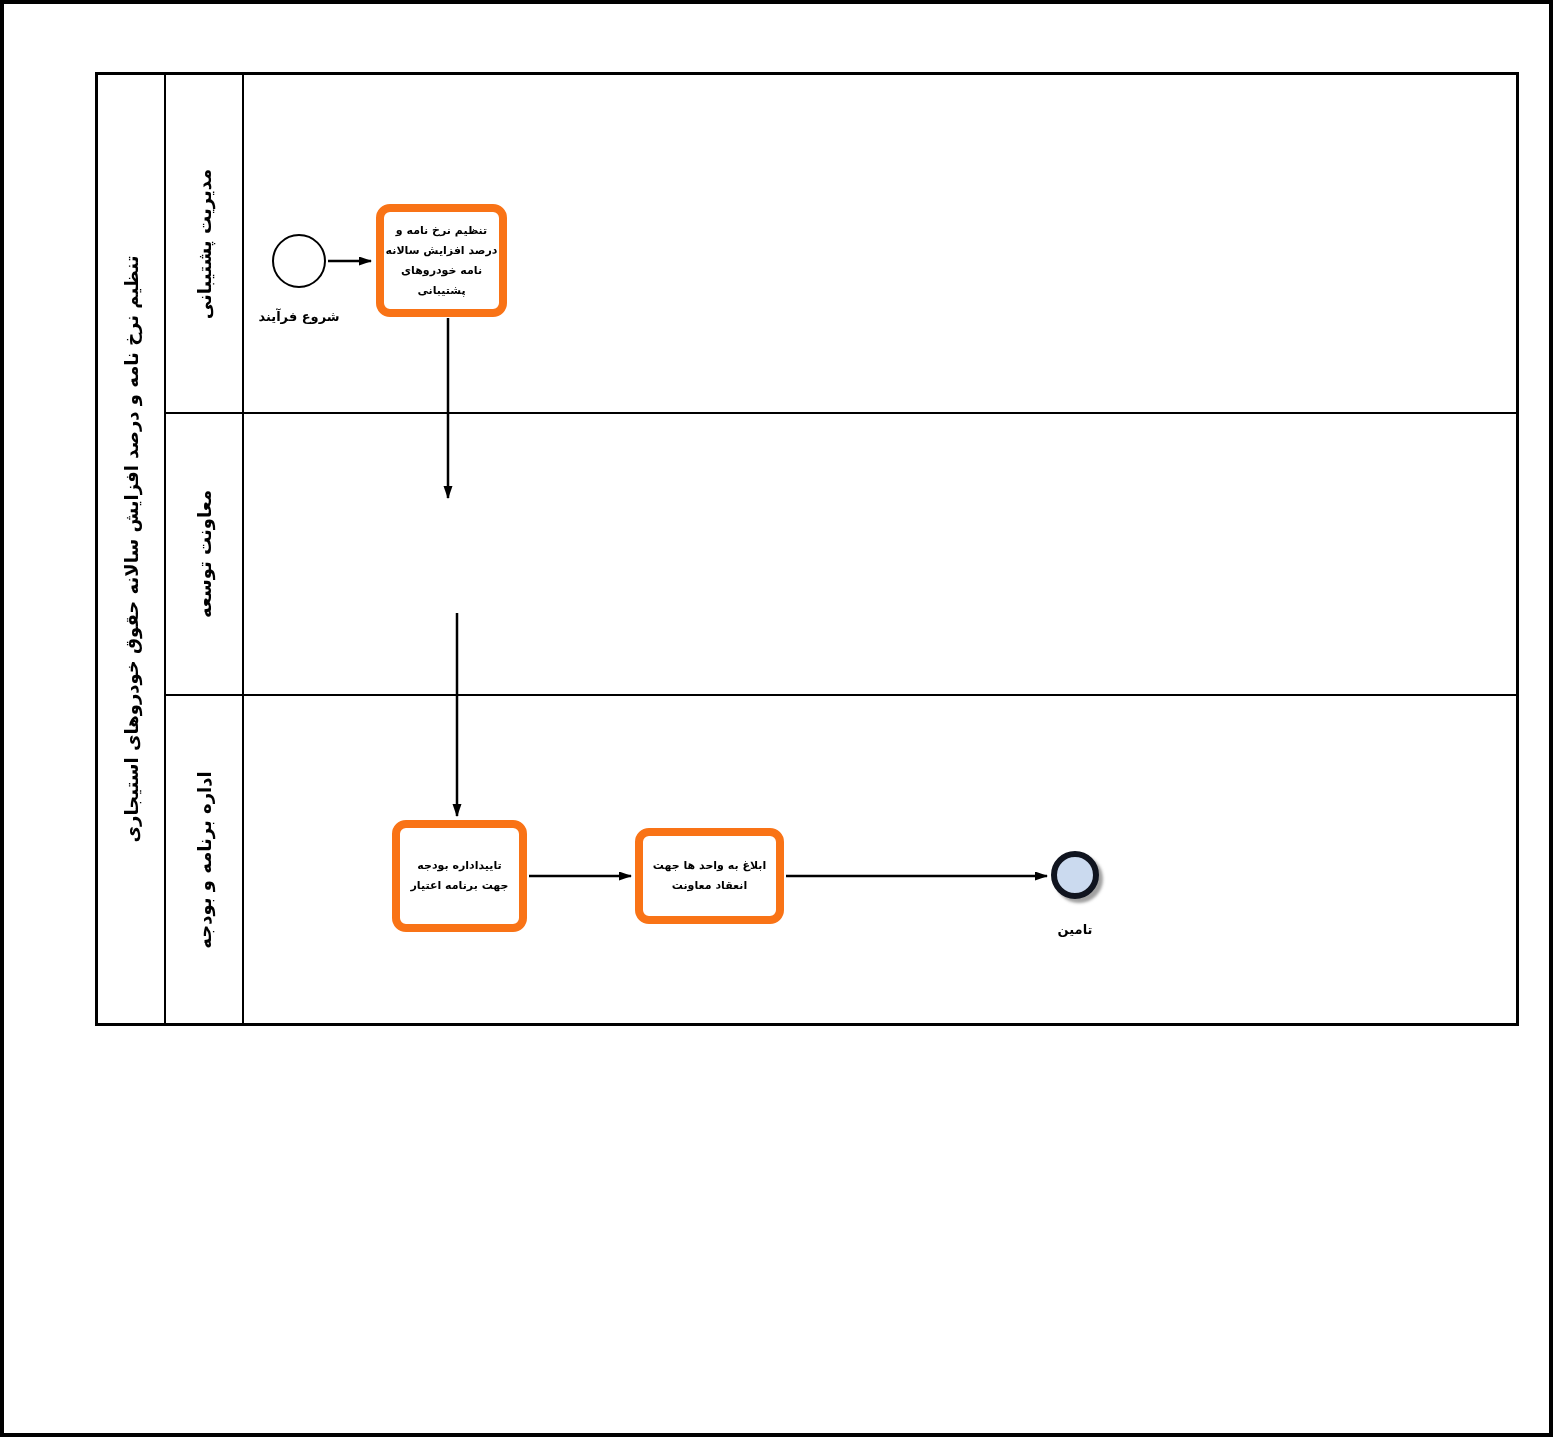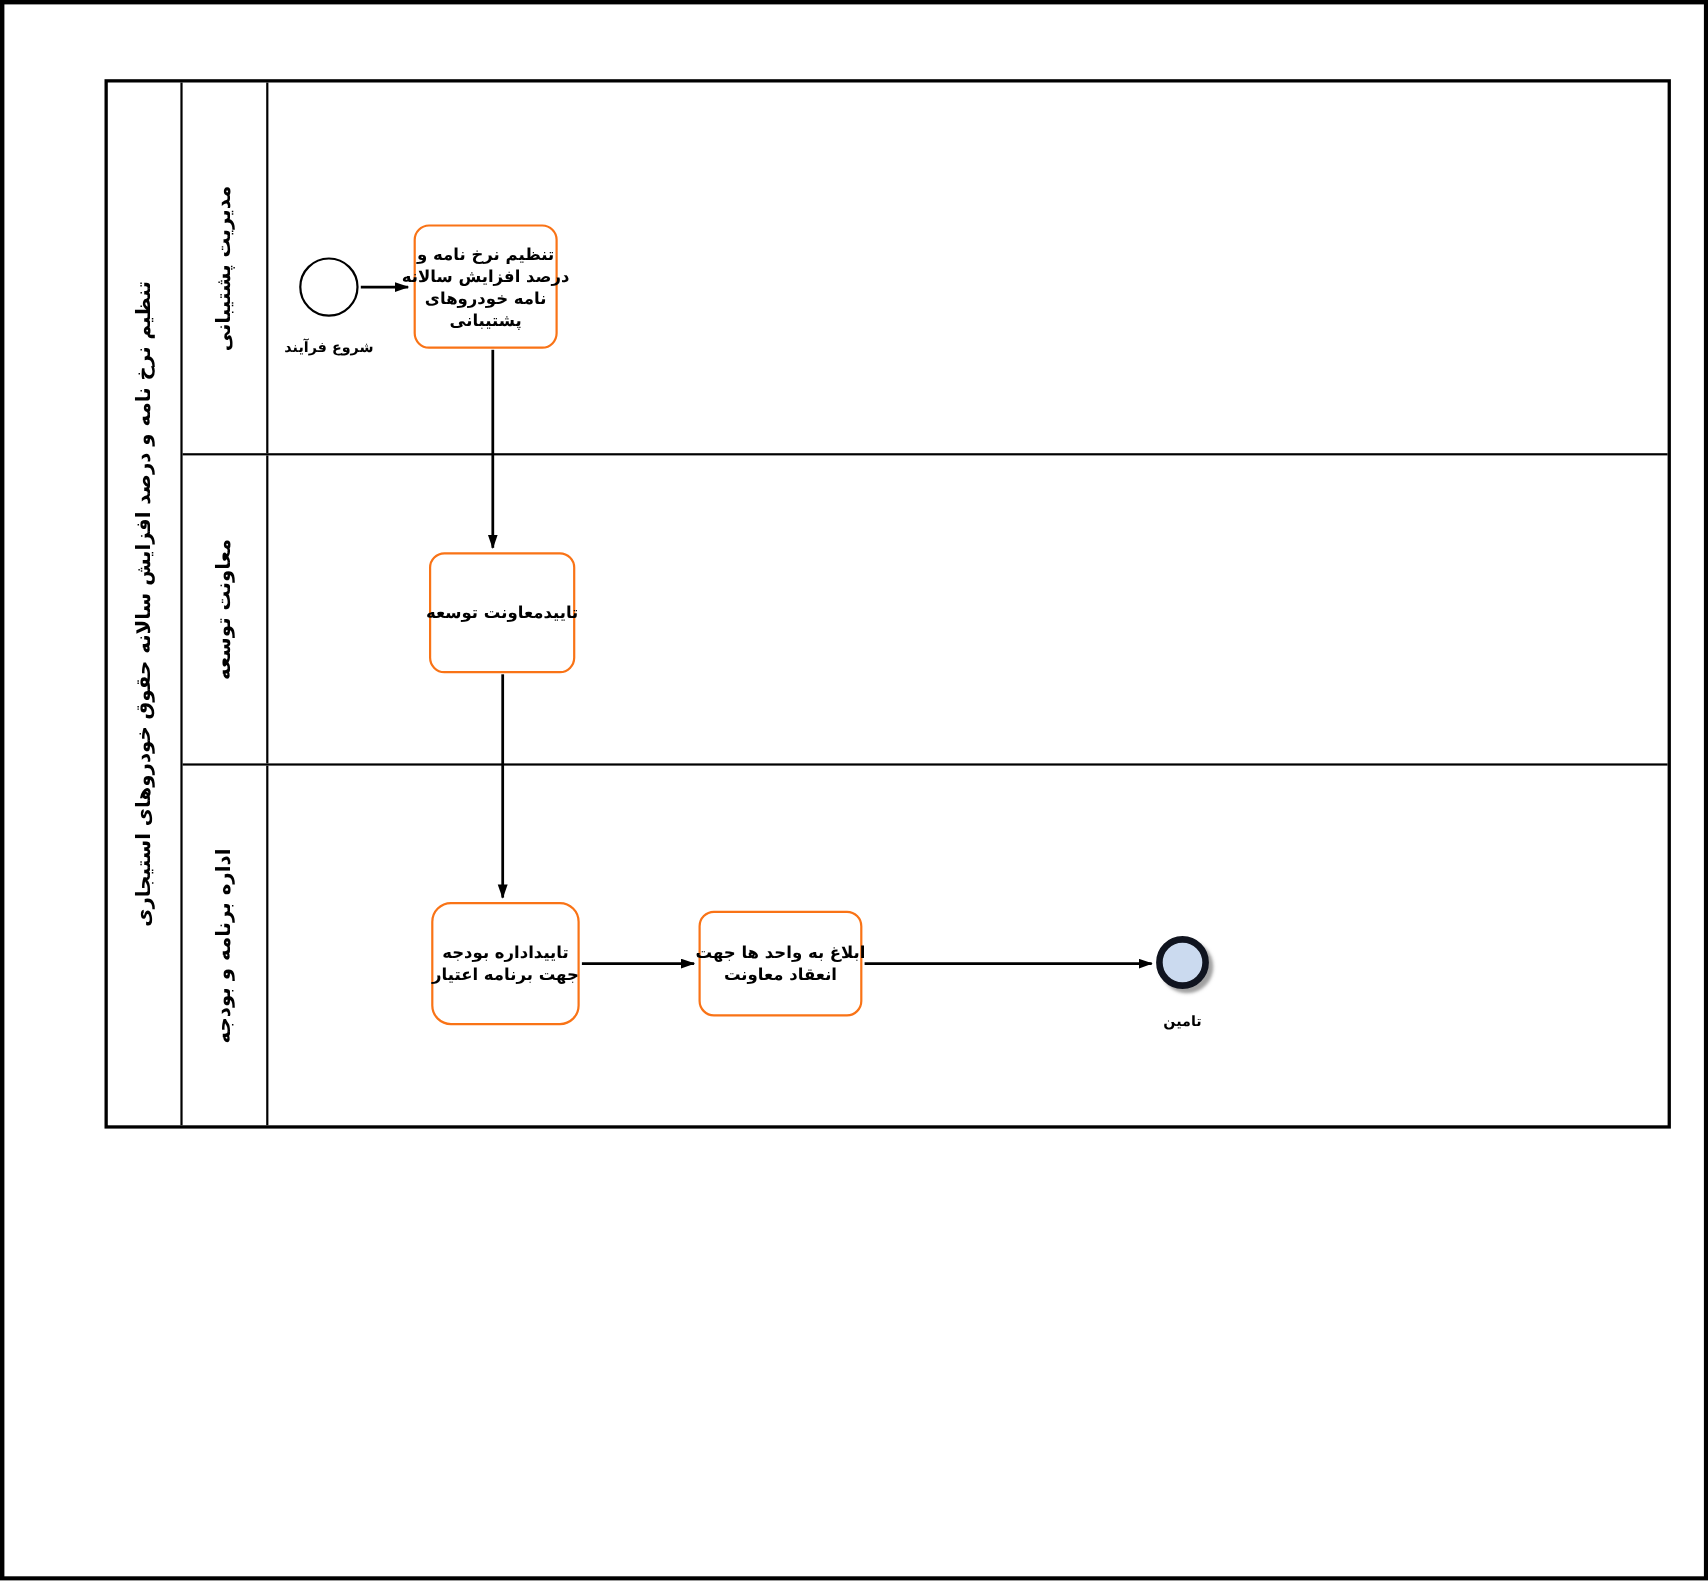--- a/index.html
+++ b/index.html
@@ -84,38 +84,38 @@
   .end-event {
     left: 1051px; top: 851px;
     width: 48px; height: 48px;
     border: 6px solid var(--end-ring, #0f1426);
     border-radius: 50%;
     background: var(--end-fill, #cbdaef);
     box-shadow: 4px 4px 3px rgba(110,110,110,0.65);
   }
 
   .task {
-    border: 2px solid #f97316;
+    border: 8px solid #f97316;
     border-radius: 14px;
     background: #fff;
     display: flex;
     flex-direction: column;
     align-items: center;
     justify-content: center;
     direction: rtl;
     text-align: center;
     font-weight: bold;
-    font-size: 15px;
+    font-size: 11px;
     line-height: 20px;
     color: #000;
   }
   .task .line { white-space: nowrap; }
   .task-1 { left: 376px; top: 204px; width: 131px; height: 113px; }
   .task-2 { left: 390px; top: 502px; width: 133px; height: 110px; }
-  .task-3 { left: 392px; top: 820px; width: 135px; height: 112px; border-radius: 18px; }
+  .task-3 { left: 392px; top: 820px; width: 135px; height: 112px; }
   .task-4 { left: 635px; top: 828px; width: 149px; height: 96px; }
 
   .event-label {
     position: absolute;
     direction: rtl;
     text-align: center;
     font-weight: bold;
     font-size: 13px;
     color: #000;
     margin-top: 18px;
@@ -188,23 +188,20 @@
   <div class="node start-event"></div>
   <div class="event-label start-label">شروع فرآیند</div>
 
   <div class="node task task-1">
     <div class="line">تنظیم نرخ نامه و</div>
     <div class="line">درصد افزایش سالانه</div>
     <div class="line">نامه خودروهای</div>
     <div class="line">پشتیبانی</div>
   </div>
 
-  <div class="node task task-2">
-    <div class="line">تاییدمعاونت توسعه</div>
-  </div>
 
   <div class="node task task-3">
     <div class="line">تاییداداره بودجه</div>
     <div class="line">جهت برنامه اعتیار</div>
   </div>
 
   <div class="node task task-4">
     <div class="line">ابلاغ به واحد ها جهت</div>
     <div class="line">انعقاد معاونت</div>
   </div>

